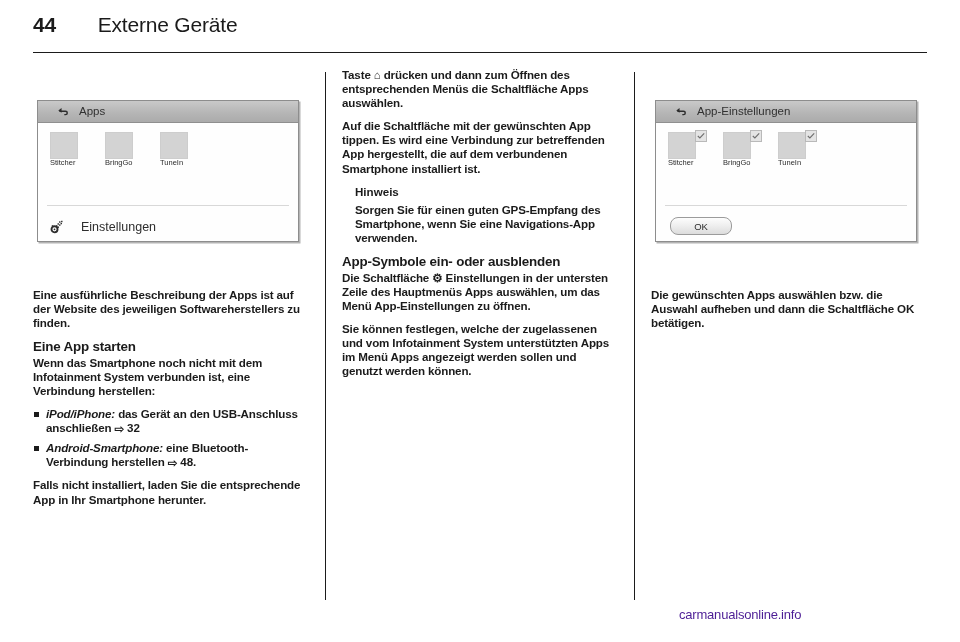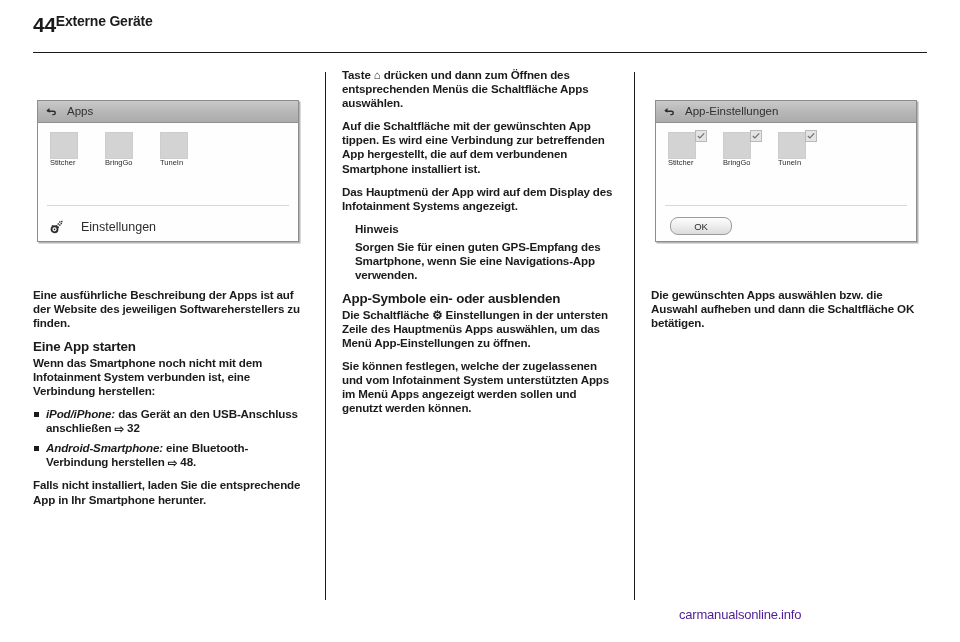--- a/index.html
+++ b/index.html
@@ -26,24 +26,25 @@
     display: flex;
     align-items: flex-start;
   }
   .page-number {
     font-size: 21px;
     font-weight: bold;
     letter-spacing: -0.3px;
     line-height: 1;
   }
   .page-title {
-    font-size: 14px;
-    font-weight: bold;
+    font-size: 21px;
+    font-weight: normal;
     letter-spacing: -0.2px;
     line-height: 1;
+    margin-left: 42px;
   }
   .header-rule {
     position: absolute;
     left: 33px;
     top: 52px;
     width: 894px;
     height: 1px;
     background: #1b1b1b;
   }
 
@@ -93,21 +94,21 @@
     box-shadow: 1.5px 1.5px 0 0 #b4b4b4;
     box-sizing: border-box;
     overflow: hidden;
   }
   .device-titlebar {
     height: 22px;
     background: linear-gradient(to bottom, #c9c9c9 0%, #b6b6b6 55%, #ababab 100%);
     border-bottom: 1px solid #8f8f8f;
     display: flex;
     align-items: center;
-    padding-left: 7px;
+    padding-left: 19px;
     box-sizing: border-box;
   }
   .back-icon {
     width: 13px;
     height: 13px;
     flex: none;
     display: block;
   }
   .device-title {
     font-size: 11.5px;
@@ -346,21 +347,20 @@
     <p class="body">Falls nicht installiert, laden Sie die entsprechende App in Ihr Smartphone herunter.</p>
   </div>
 
   <div class="col-divider"></div>
 
   <div class="col">
     <p class="body"><span>Taste </span><span>⌂</span><span> drücken und dann zum Öffnen des entsprechenden Menüs die Schaltfläche Apps auswählen.</span></p>
 
     <p class="body">Auf die Schaltfläche mit der gewünschten App tippen. Es wird eine Verbindung zur betreffenden App hergestellt, die auf dem verbundenen Smartphone installiert ist.</p>
 
-    <p class="body">Das Hauptmenü der App wird auf dem Display des Infotainment Systems angezeigt.</p>
 
     <div class="note-box">
       <div class="note-title">Hinweis</div>
       <p class="note-text">Sorgen Sie für einen guten GPS-Empfang des Smartphone, wenn Sie eine Navigations-App verwenden.</p>
     </div>
 
     <h2 class="section">App-Symbole ein- oder ausblenden</h2>
 
     <p class="body"><span>Die Schaltfläche </span><span>⚙</span><span> Einstellungen in der untersten Zeile des Hauptmenüs Apps auswählen, um das Menü App-Einstellungen zu öffnen.</span></p>
 

